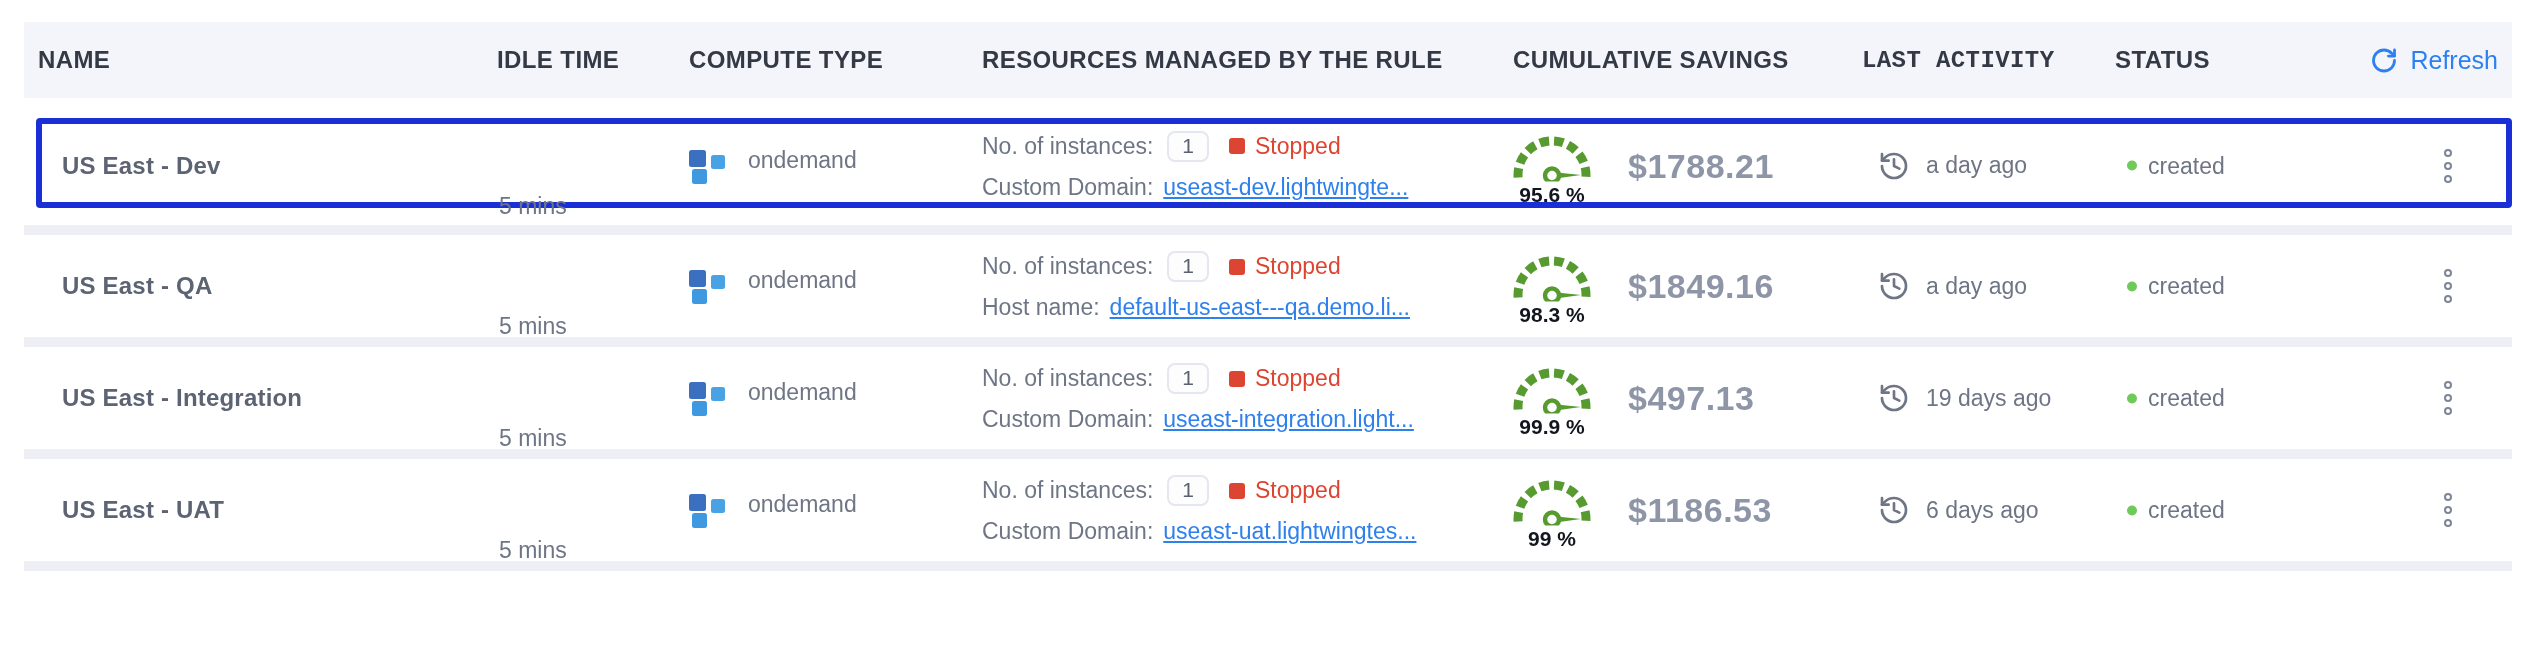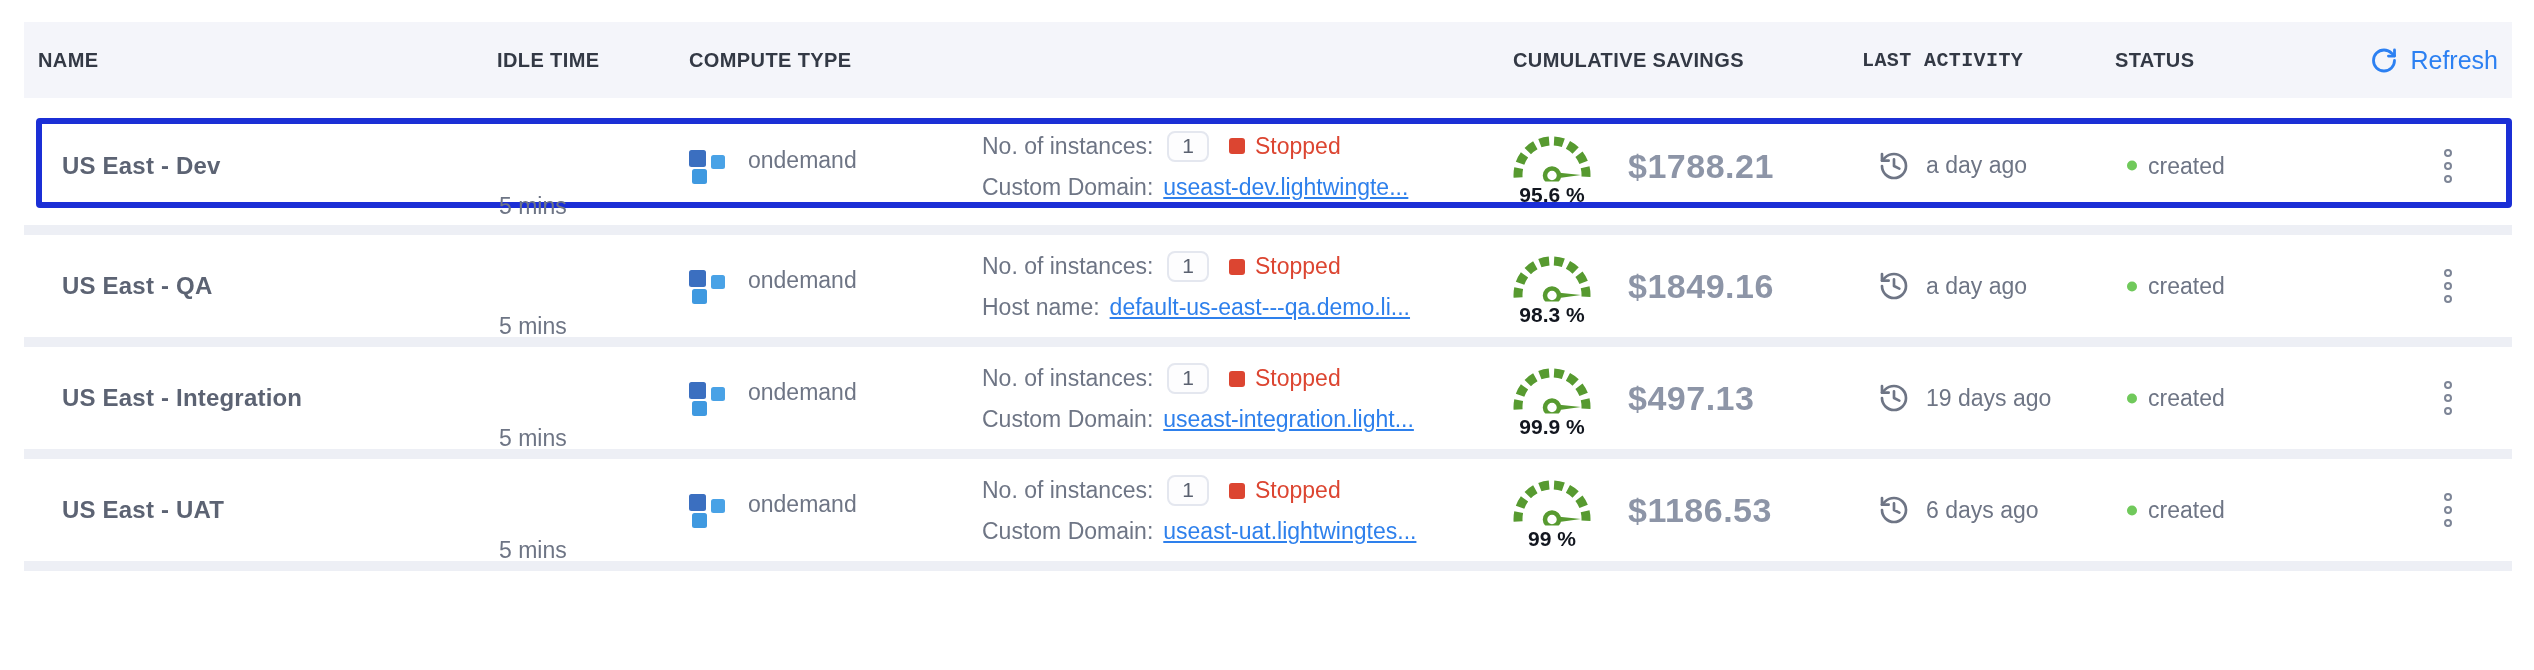--- a/index.html
+++ b/index.html
@@ -4,21 +4,21 @@
 <style>
   * { margin:0; padding:0; box-sizing:border-box; }
   html,body { width:2534px; height:670px; background:#ffffff; overflow:hidden;
               font-family:"Liberation Sans", sans-serif; }
 
   .container { position:absolute; left:24px; top:22px; width:2488px; }
 
   
   .thead { position:relative; height:76px; background:#f4f5fa; }
   .th { position:absolute; top:50%; transform:translateY(-50%);
-        font-size:20px; font-weight:700; color:#333945; letter-spacing:.4px; white-space:nowrap; }
+        font-size:24px; font-weight:700; color:#333945; letter-spacing:.4px; white-space:nowrap; }
   .c-name    { left:14px; }
   .c-idle    { left:473px; }
   .c-compute { left:665px; }
   .c-res     { left:958px; }
   .c-sav     { left:1489px; }
   .c-last    { left:1838px;font-family:Liberation Mono, monospace; }
   .c-status  { left:2091px; }
   .refresh-btn { position:absolute; right:14px; top:50%; transform:translateY(-50%);
                  display:flex; align-items:center; gap:12px; color:#2c80f2;
                  font-size:25px; cursor:pointer; }
@@ -63,20 +63,21 @@
 </style>
 </head>
 <body>
 
 <div class="container">
 
   <div class="thead">
     <span class="th c-name">NAME</span>
     <span class="th c-idle">IDLE TIME</span>
     <span class="th c-compute">COMPUTE TYPE</span>
+    <span class="th c-res">RESOURCES MANAGED BY THE RULE</span>
     <span class="th c-sav">CUMULATIVE SAVINGS</span>
     <span class="th c-last">LAST ACTIVITY</span>
     <span class="th c-status">STATUS</span>
     <span class="refresh-btn">
       <span>
         <svg width="28" height="28" viewBox="0 0 24 24" fill="none" stroke="#2c80f2" stroke-width="2.4" stroke-linecap="round" stroke-linejoin="round">
           <path d="M21 12a9 9 0 1 1-9-9c2.6 0 4.9 1.1 6.6 2.8L21 8"></path>
           <polyline points="21 3 21 8.2 15.8 8.2"></polyline>
         </svg>
       </span>

